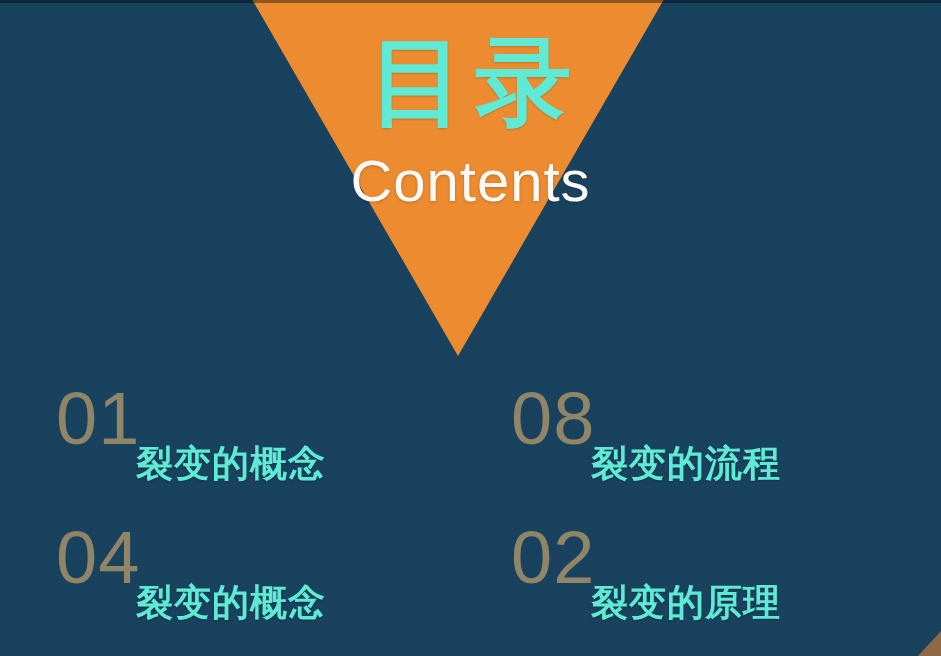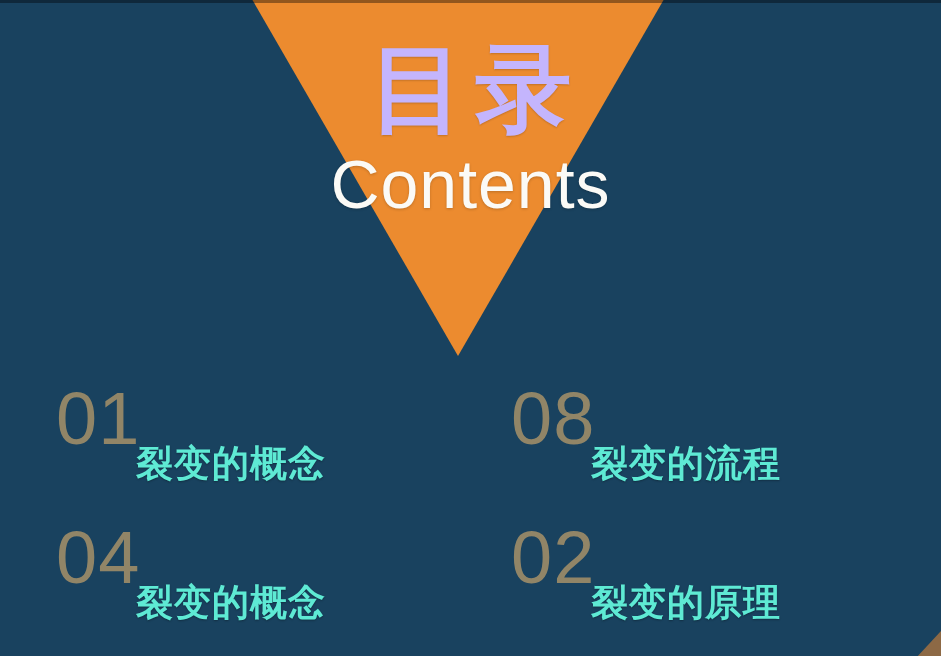--- a/index.html
+++ b/index.html
@@ -57,36 +57,36 @@
     position: absolute;
     left: 0;
     top: 0;
     width: 941px;
     z-index: 10;
     text-align: center;
     pointer-events: none;
   }
 
   #title-cn {
-    margin: 7px;
+    margin: 0;
     padding-top: 34px;
     font-size: 96px;
     line-height: 1.0;
     font-weight: 700;
-    color: #c4b5fd;
+    color: #5eead4;
     letter-spacing: 10px;
     text-indent: 10px;
     font-family: "DejaVu Sans", "Liberation Sans", sans-serif;
     text-shadow: 0 1px 2px rgba(0,0,0,0.18);
   }
 
   #title-en {
-    margin: 0;
+    margin: 16px;
     padding-top: 6px;
-    font-size: 68px;
+    font-size: 58px;
     line-height: 1.0;
     font-weight: 300;
     color: #fbfaf6;
     letter-spacing: 1px;
     font-family: "Liberation Sans", "DejaVu Sans", sans-serif;
     text-shadow: 0 1px 3px rgba(0,0,0,0.20);
   }
 
   
   #agenda {

